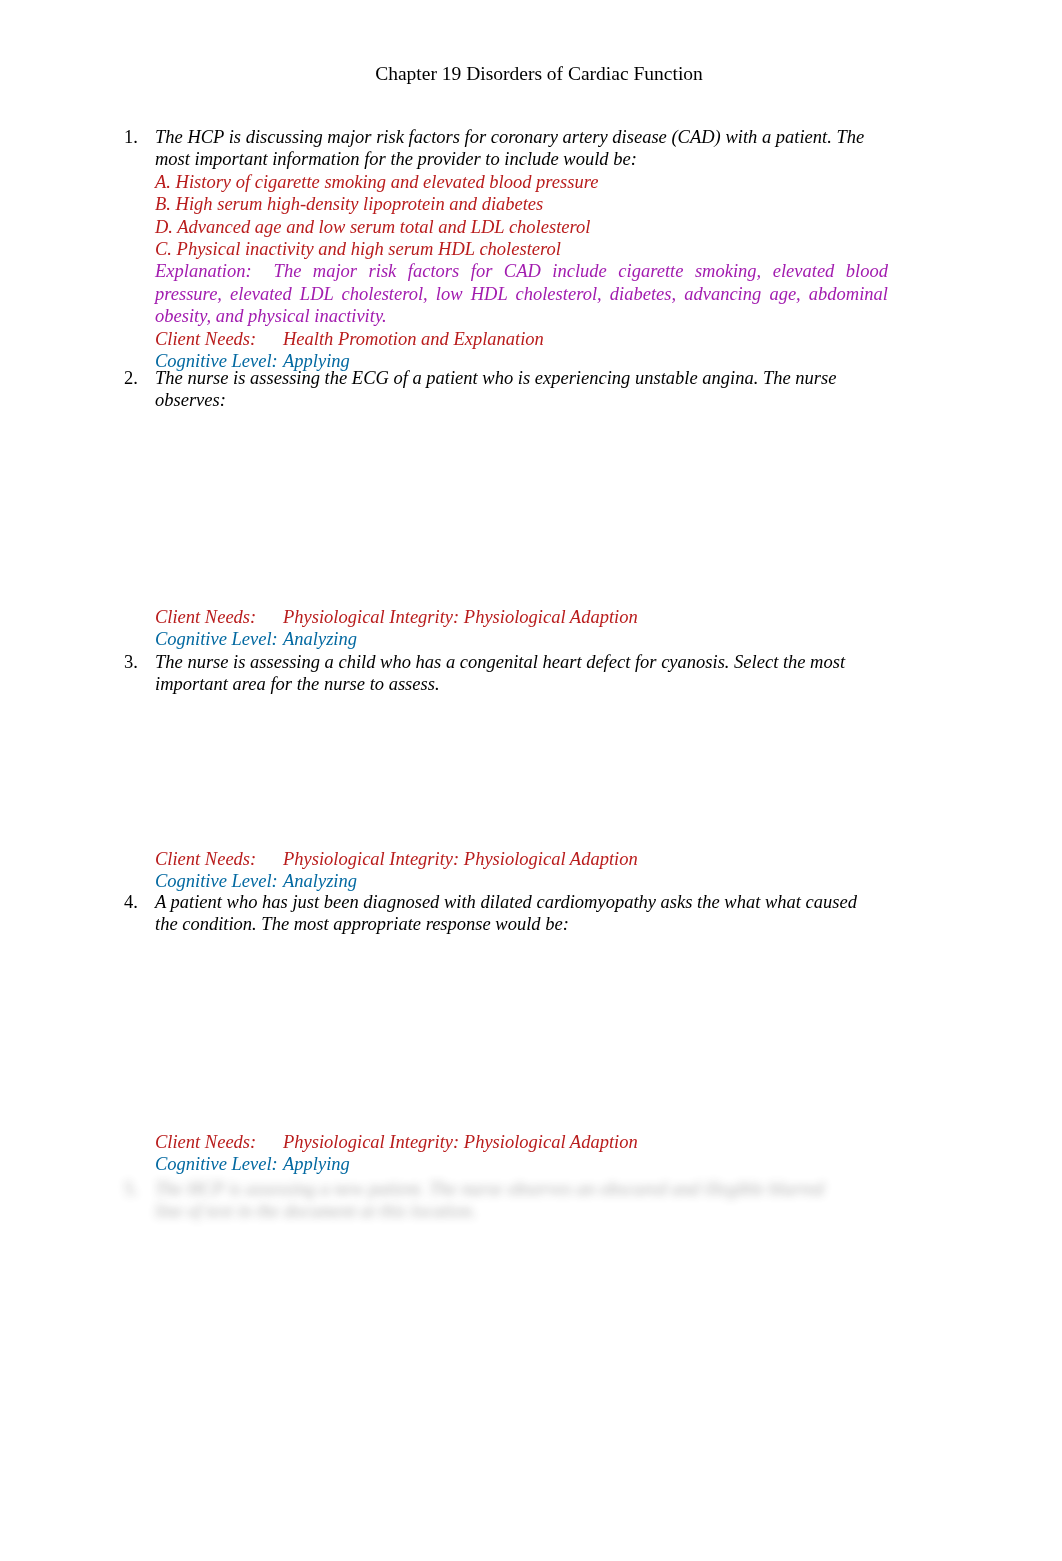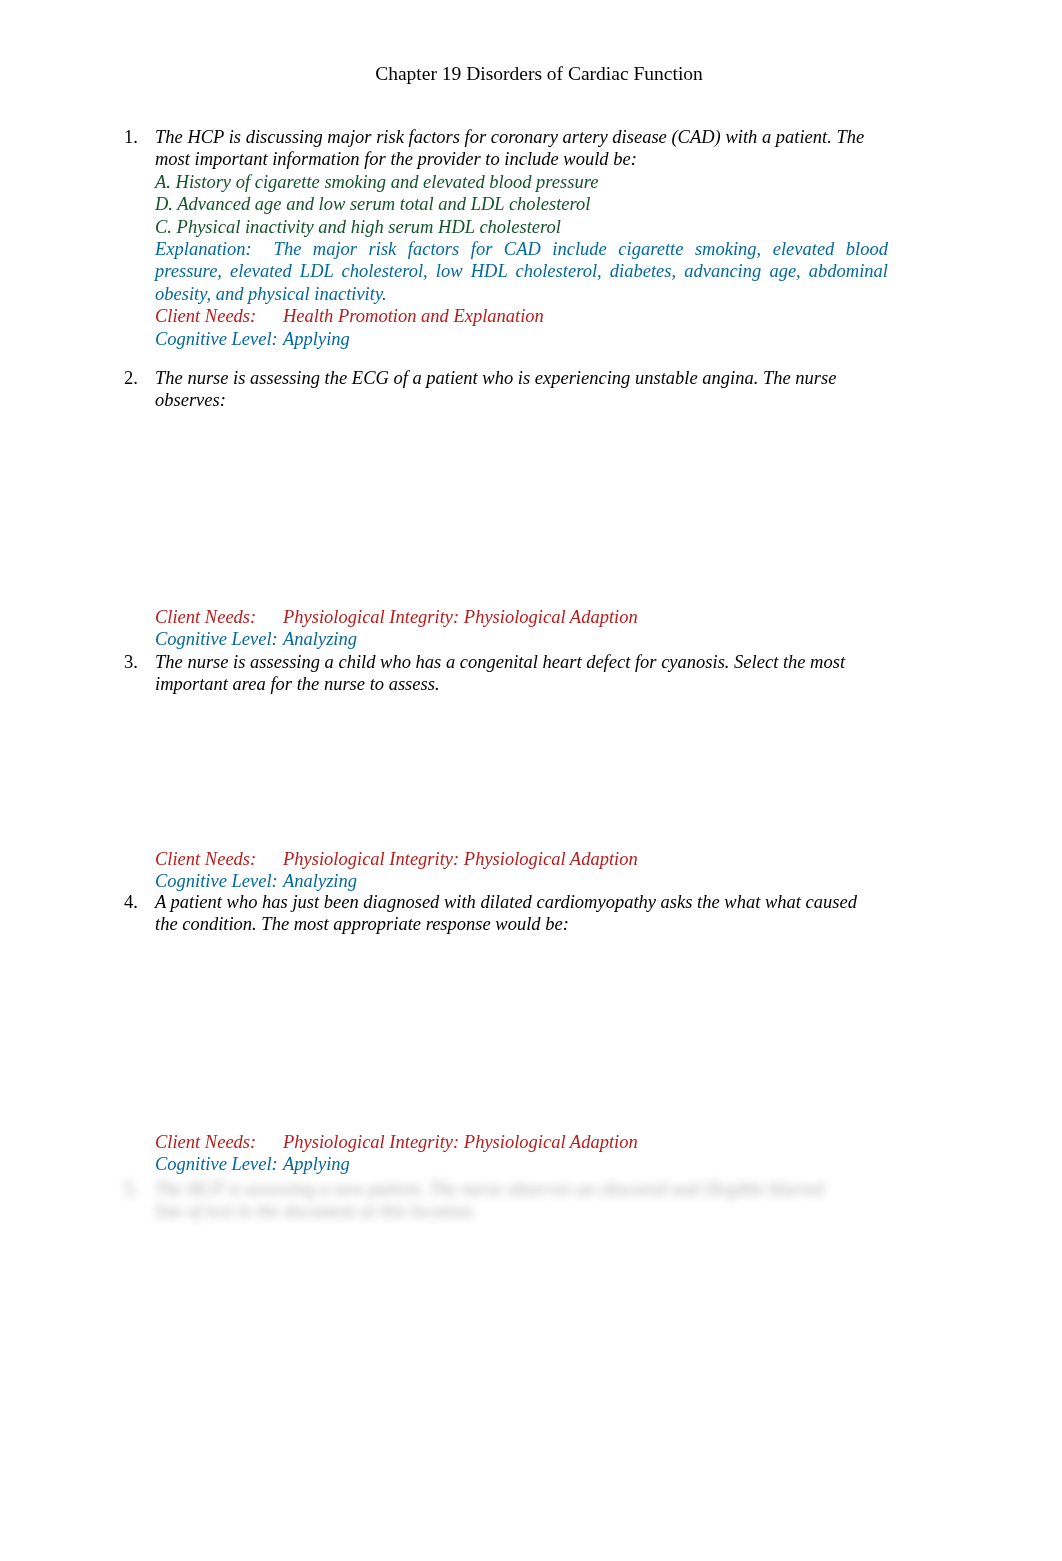--- a/index.html
+++ b/index.html
@@ -62,26 +62,26 @@
   }
   .q-stem {
     display: block;
     max-width: 710px;
   }
 
   .opt {
     display: block;
     font-size: 18.5px;
     line-height: 22.4px;
-    color: #14532d;
+    color: #b91c1c;
     white-space: nowrap;
   }
 
   .explanation {
-    color: #0369a1;
+    color: #a21caf;
     font-size: 18.5px;
     line-height: 22.4px;
     max-width: 733px;
     text-align: justify;
     text-justify: inter-word;
   }
   .explanation .exp-label {
     margin-right: 22px;
   }
 
@@ -122,20 +122,21 @@
 <div class="page">
 
   <div class="doc-title">Chapter 19 Disorders of Cardiac Function</div>
 
   <div class="q-block" style="top:126px;">
     <div class="q-head">
       <div class="q-num">1.</div>
       <div class="q-body">
         <span class="q-stem">The HCP is discussing major risk factors for coronary artery disease (CAD) with a patient. The most important information for the provider to include would be:</span>
         <span class="opt">A. History of cigarette smoking and elevated blood pressure</span>
+        <span class="opt">B. High serum high-density lipoprotein and diabetes</span>
         <span class="opt">D. Advanced age and low serum total and LDL cholesterol</span>
         <span class="opt">C. Physical inactivity and high serum HDL cholesterol</span>
 
         <div class="explanation">
           <span class="exp-label">Explanation:</span><span>The major risk factors for CAD include cigarette smoking, elevated blood pressure, elevated LDL cholesterol, low HDL cholesterol, diabetes, advancing age, abdominal obesity, and physical inactivity.</span>
         </div>
 
         <div class="meta-line client">
           <span class="meta-label">Client Needs:</span>
           <span class="meta-value">Health Promotion and Explanation</span>

